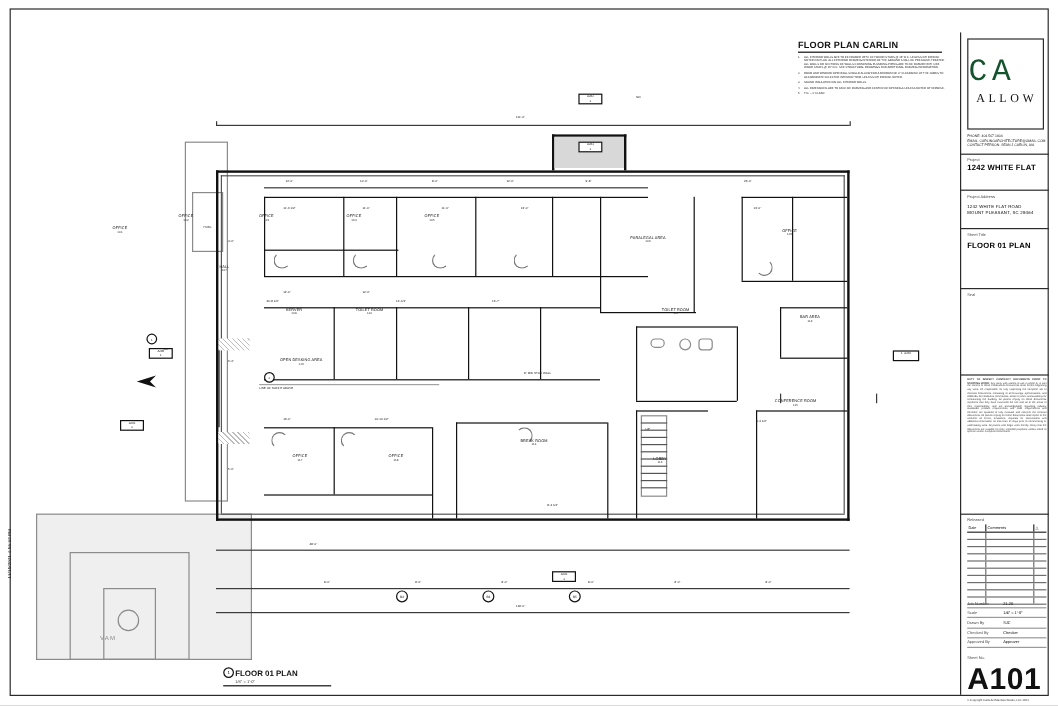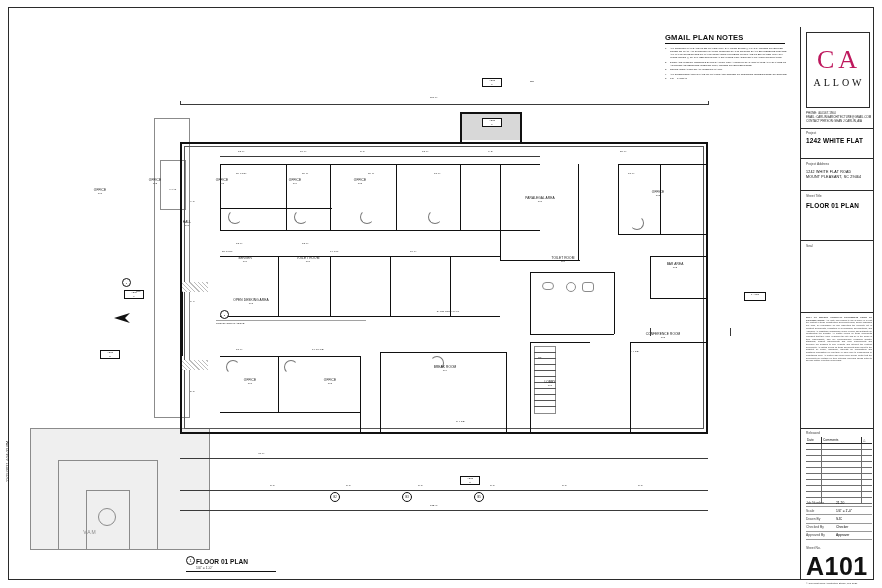--- a/index.html
+++ b/index.html
@@ -60,25 +60,24 @@
     position: absolute;
     left: 806px; top: 32px;
     width: 64px; height: 76px;
     border: 1px solid #2b2b2b;
     box-sizing: border-box;
     background: #fff;
   }
   #logo-ca {
     position: absolute;
     left: 0; top: 14px; width: 64px;
-    text-align: center;
-    font-family: Liberation Serif, serif;
+    font-family: Liberation Mono, monospace;
     font-size: 26px;
     letter-spacing: 4px;
-    color: #be185d;
+    color: #14532d;
     line-height: 26px;
   }
   #logo-studio {
     position: absolute;
     left: 0; top: 44px; width: 64px;
     text-align: center;
     font-family: "Liberation Serif", serif;
     font-size: 10px;
     letter-spacing: 3px;
     color: #111;
@@ -264,21 +263,21 @@
 </style>
 </head>
 <body>
 
 <div id="sheet">
 
   <div id="border-outer"></div>
 
   <div id="plot-stamp">11/15/2021 4:56:32 PM</div>
 
-  <div id="notes-title">GMAIL PLAN NOTES</div>
+  <div id="notes-title">FLOOR PLAN CARLIN</div>
   <div id="notes-title-underline"></div>
   <div id="notes-list">
     <div class="note-item">
       <span class="note-num">1.</span>
       <span class="note-txt">ALL INTERIOR WALLS ARE TO BE FRAMED WITH 2X4 WOOD STUDS @ 16" O.C. UNLESS OTHERWISE NOTED ON PLAN. ALL EXTERIOR FRAMING INTERIOR OF THE GROUND SHALL BE PRESSURE TREATED. ALL WALLS OR SECTIONS OF WALLS CONTAINING PLUMBING PIPING ARE TO BE FRAMED WITH 2X6 WOOD STUDS @ 16" O.C. SEE STRUCTURAL DRAWINGS FOR ADDITIONAL FRAMING INFORMATION.</span>
     </div>
     <div class="note-item">
       <span class="note-num">2.</span>
       <span class="note-txt">DOOR AND WINDOW OPENINGS SHOULD ALLOW FOR A MINIMUM OF 3" CLEARANCE AT THE JAMBS TO ACCOMODATE SELECTED INTERIOR TRIM, UNLESS OTHERWISE NOTED.</span>
     </div>

